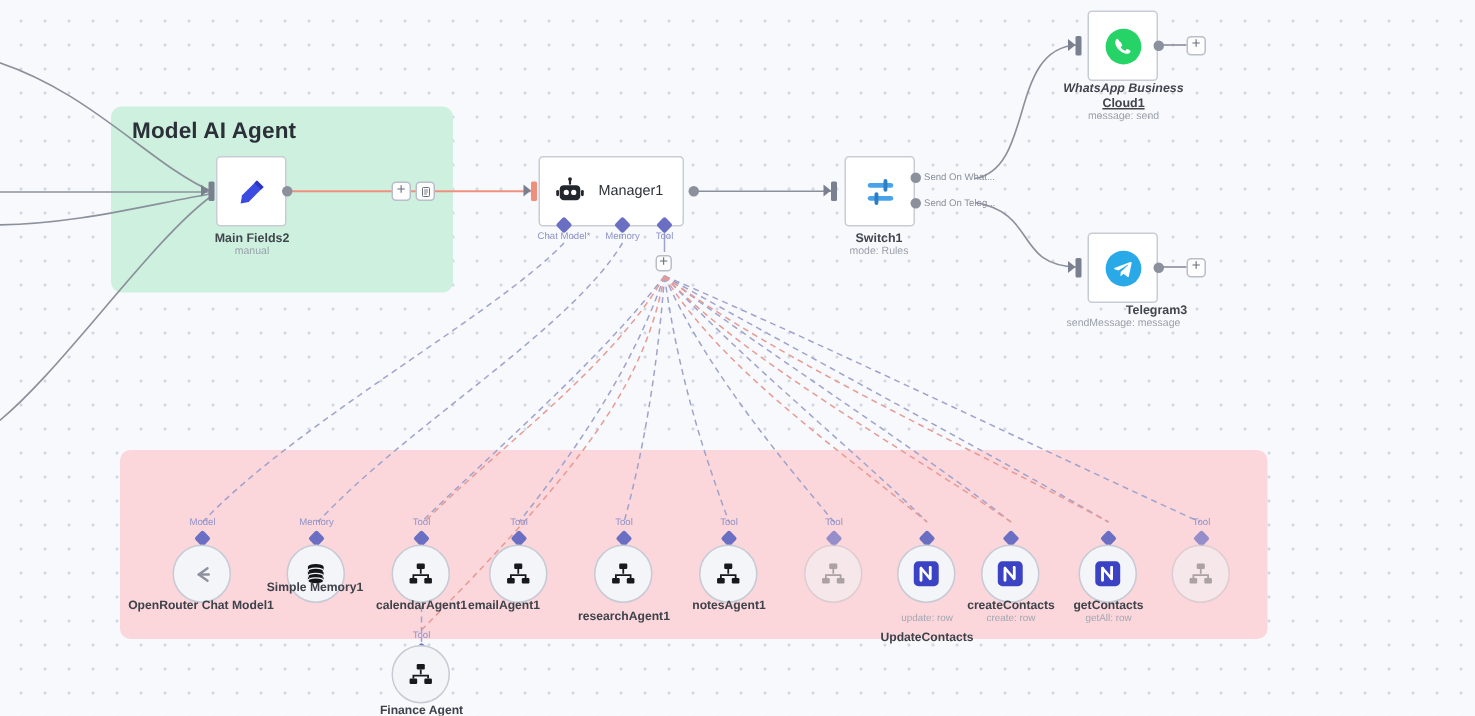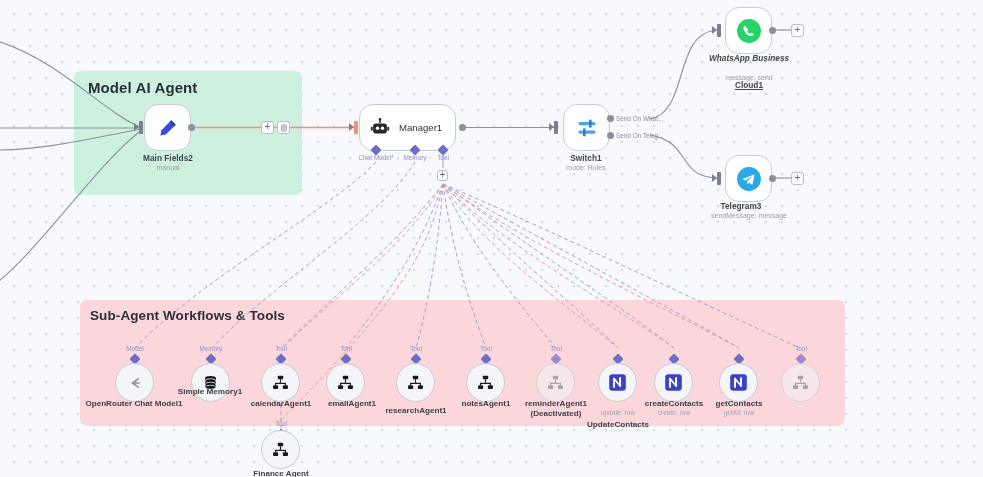--- a/index.html
+++ b/index.html
@@ -24,21 +24,21 @@
     position:absolute;font-size:14.5px;font-weight:700;color:#2b2f38;
     letter-spacing:.1px;white-space:nowrap;
   }
   #panel-main{left:74px;top:71px;width:228px;height:124px;background:#cdf1de;}
   #title-main{left:88px;top:79px;font-size:15px;}
   #panel-sub{left:80px;top:300px;width:765px;height:126px;background:#fbd6db;}
   #title-sub{left:90px;top:308px;font-size:13.5px;}
 
   
   .node{
-    position:absolute;width:47px;height:47px;border-radius:14px;
+    position:absolute;width:47px;height:47px;border-radius:3px;
     background:#ffffff;border:1.3px solid #c8ccd6;
     display:flex;align-items:center;justify-content:center;
     box-sizing:border-box;
   }
   .node.wide{width:97px;height:47px;justify-content:flex-start;padding-left:9px;gap:8px;}
   .node-title{
     position:absolute;text-align:center;font-size:8.3px;font-weight:700;
     color:#41454e;line-height:10px;white-space:nowrap;
   }
   .node-sub{
@@ -96,21 +96,20 @@
 </style>
 </head>
 <body>
 
 <div id="canvas">
 
   <div class="panel" id="panel-main"></div>
   <div class="panel-title" id="title-main">Model AI Agent</div>
 
   <div class="panel" id="panel-sub"></div>
-  <div class="panel-title" id="title-sub">Sub-Agent Workflows &amp; Tools</div>
 
   <svg class="edges">
     <defs>
       <marker id="arrHead" markerWidth="6" markerHeight="7" refX="5.5" refY="3.5" orient="auto">
         <path d="M0,0 L6,3.5 L0,7 Z" fill="#7b8090"></path>
       </marker>
     </defs>
 
     <g fill="none" stroke="#8b909c" stroke-width="1.1">
       <path d="M-6,40 C60,60 100,110 142,128"></path>
@@ -233,34 +232,34 @@
   <div class="node" id="n-wa" style="left:725px;top:7px;">
     <svg class="ic" width="26" height="26" viewBox="0 0 24 24">
       <circle cx="12" cy="12" r="11" fill="#25d366"></circle>
       <path d="M8.4 7.2c-.4 0-.8.2-1 .6-.4.6-.6 1.3-.5 2 .2 1.6 1.2 3.2 2.4 4.4 1.2 1.2 2.8 2.1 4.4 2.3.7.1 1.4-.1 2-.5.4-.3.6-.7.6-1.1 0-.2-.1-.3-.2-.4l-1.7-.9c-.2-.1-.4 0-.5.1l-.6.8c-.1.1-.3.2-.5.1-.9-.4-1.7-1-2.3-1.8-.1-.2-.1-.4 0-.5l.6-.7c.1-.1.2-.3.1-.5l-.8-1.6c-.1-.2-.3-.3-.5-.3z" fill="#ffffff"></path>
       <path d="M5.2 18.8l1.1-3 2 1.2z" fill="#25d366"></path>
     </svg>
   </div>
   <div class="port" style="left:769px;top:27px;"></div>
   <div class="mini-btn plus" style="left:791px;top:24px;"></div>
   <div class="node-title" style="left:694px;top:53px;width:110px;font-style:italic;">WhatsApp Business</div>
-  <div class="node-title" style="left:694px;top:80px;width:110px;text-decoration:underline;">Cloud1</div>
+  <div class="node-title" style="left:694px;top:63px;width:110px;text-decoration:underline;">Cloud1</div>
   <div class="node-sub" style="left:694px;top:73px;width:110px;">message: send</div>
 
   <div class="arrow-in" style="left:712px;top:174px;"></div>
   <div class="port-in" style="left:717px;top:172px;"></div>
   <div class="node" id="n-tg" style="left:725px;top:155px;">
     <svg class="ic" width="26" height="26" viewBox="0 0 24 24">
       <circle cx="12" cy="12" r="11" fill="#29a9e8"></circle>
       <path d="M6 11.9l10.2-3.9c.5-.2.9.1.8.7l-1.7 8c-.1.5-.5.7-.9.4l-2.5-1.8-1.2 1.2c-.2.2-.4.2-.6.1l.2-2.5 4.6-4.2c.2-.2-.1-.3-.3-.2l-5.7 3.6-2.4-.8c-.5-.2-.5-.5.5-.6z" fill="#ffffff"></path>
     </svg>
   </div>
   <div class="port" style="left:769px;top:175px;"></div>
   <div class="mini-btn plus" style="left:791px;top:172px;"></div>
-  <div class="node-title" style="left:686px;top:201px;width:110px;text-align:center;">Telegram3</div>
+  <div class="node-title" style="left:716px;top:201px;width:110px;text-align:center;">Telegram3</div>
   <div class="node-sub" style="left:694px;top:211px;width:110px;">sendMessage: message</div>
 
   <div class="port-label" style="left:110px;top:345px;width:50px;">Model</div>
   <div class="diamond" style="left:131px;top:355px;"></div>
   <div class="cnode" style="left:115px;top:363px;">
     <svg class="ic" width="20" height="20" viewBox="0 0 24 24">
       <path d="M16 7l-7 5 7 5" fill="none" stroke="#8d929e" stroke-width="1.9" stroke-linecap="round" stroke-linejoin="round"></path>
       <path d="M9 12h8" fill="none" stroke="#8d929e" stroke-width="1.9" stroke-linecap="round"></path>
     </svg>
   </div>
@@ -296,21 +295,21 @@
   <div class="port-label" style="left:321px;top:345px;width:50px;">Tool</div>
   <div class="diamond" style="left:342px;top:355px;"></div>
   <div class="cnode" style="left:326px;top:363px;">
     <svg class="ic" width="19" height="19" viewBox="0 0 24 24">
       <rect x="8.6" y="3.4" width="6.8" height="4.6" rx="1" fill="#17191d"></rect>
       <rect x="2.6" y="15.6" width="6.4" height="4.6" rx="1" fill="#17191d"></rect>
       <rect x="15" y="15.6" width="6.4" height="4.6" rx="1" fill="#17191d"></rect>
       <path d="M12 8v4M5.8 15.6v-2.4h12.4v2.4" stroke="#17191d" stroke-width="1.5" fill="none"></path>
     </svg>
   </div>
-  <div class="ctitle" style="left:297px;top:399px;">emailAgent1</div>
+  <div class="ctitle" style="left:281px;top:399px;">emailAgent1</div>
 
   <div class="port-label" style="left:391px;top:345px;width:50px;">Tool</div>
   <div class="diamond" style="left:412px;top:355px;"></div>
   <div class="cnode" style="left:396px;top:363px;">
     <svg class="ic" width="19" height="19" viewBox="0 0 24 24">
       <rect x="8.6" y="3.4" width="6.8" height="4.6" rx="1" fill="#17191d"></rect>
       <rect x="2.6" y="15.6" width="6.4" height="4.6" rx="1" fill="#17191d"></rect>
       <rect x="15" y="15.6" width="6.4" height="4.6" rx="1" fill="#17191d"></rect>
       <path d="M12 8v4M5.8 15.6v-2.4h12.4v2.4" stroke="#17191d" stroke-width="1.5" fill="none"></path>
     </svg>
@@ -332,21 +331,20 @@
   <div class="port-label" style="left:531px;top:345px;width:50px;">Tool</div>
   <div class="diamond" style="left:552px;top:355px;opacity:.7;"></div>
   <div class="cnode deact" style="left:536px;top:363px;">
     <svg class="ic" width="19" height="19" viewBox="0 0 24 24" style="opacity:.45">
       <rect x="8.6" y="3.4" width="6.8" height="4.6" rx="1" fill="#17191d"></rect>
       <rect x="2.6" y="15.6" width="6.4" height="4.6" rx="1" fill="#17191d"></rect>
       <rect x="15" y="15.6" width="6.4" height="4.6" rx="1" fill="#17191d"></rect>
       <path d="M12 8v4M5.8 15.6v-2.4h12.4v2.4" stroke="#17191d" stroke-width="1.5" fill="none"></path>
     </svg>
   </div>
-  <div class="ctitle" style="left:501px;top:399px;">reminderAgent1 (Deactivated)</div>
 
   <div class="diamond" style="left:614px;top:355px;"></div>
   <div class="cnode" style="left:598px;top:363px;">
     <svg class="ic" width="21" height="21" viewBox="0 0 24 24">
       <rect x="2.5" y="2.5" width="19" height="19" rx="3.5" fill="#3b42c4"></rect>
       <path d="M8 17V7.6l7 8.3V7" fill="none" stroke="#ffffff" stroke-width="1.9" stroke-linecap="round" stroke-linejoin="round"></path>
       <path d="M8 7.6V17" stroke="#ffffff" stroke-width="1.9" stroke-linecap="round"></path>
       <path d="M15 7v8.9" stroke="#ffffff" stroke-width="1.9" stroke-linecap="round"></path>
     </svg>
   </div>

